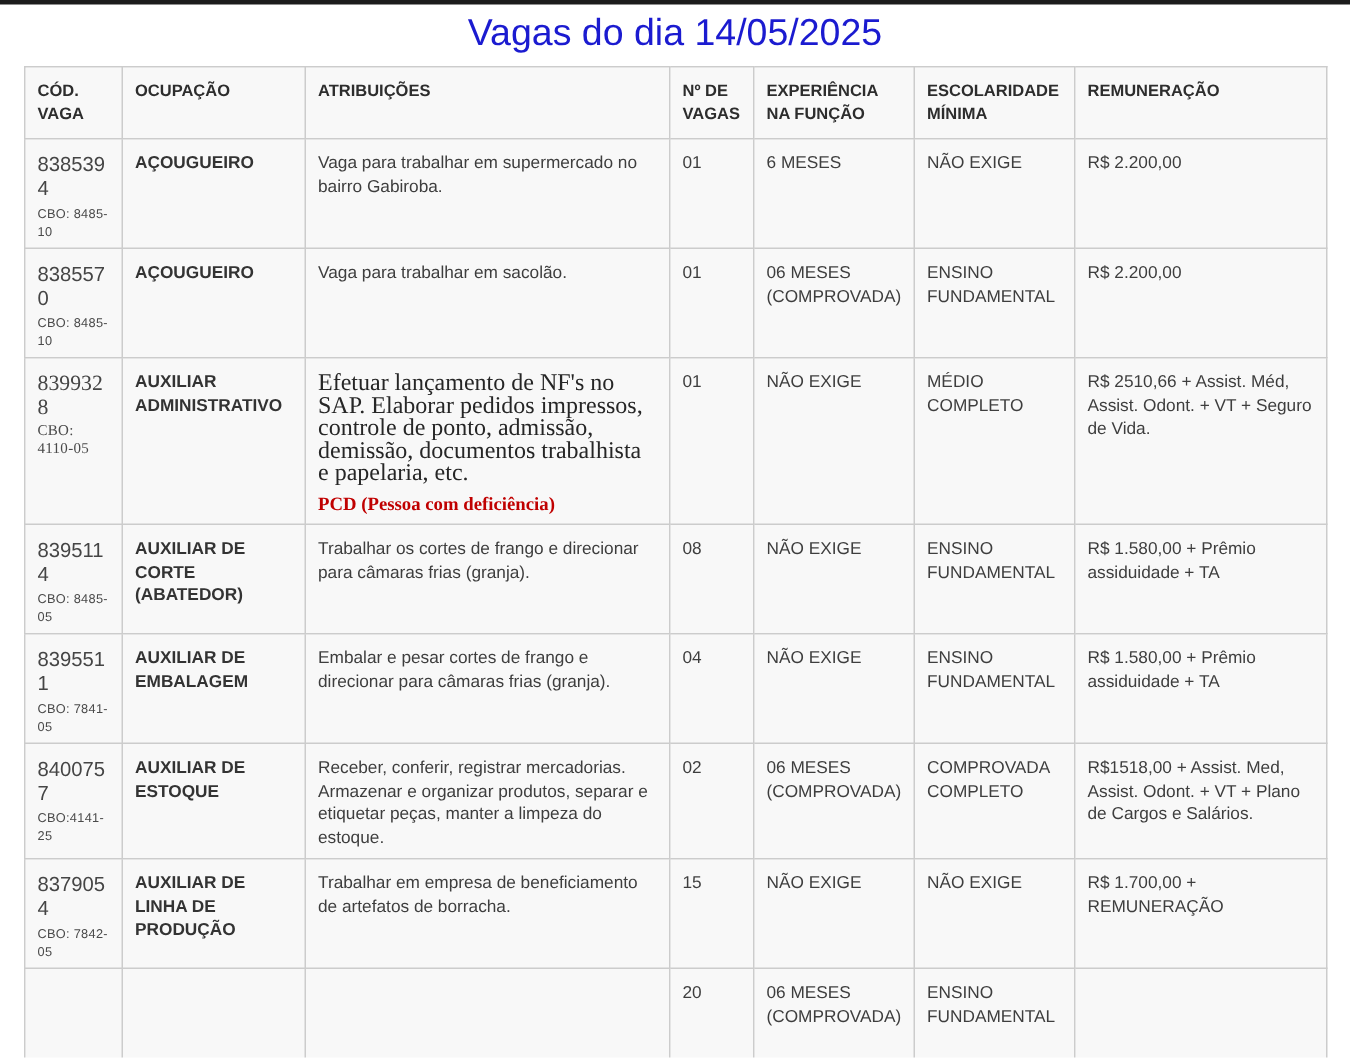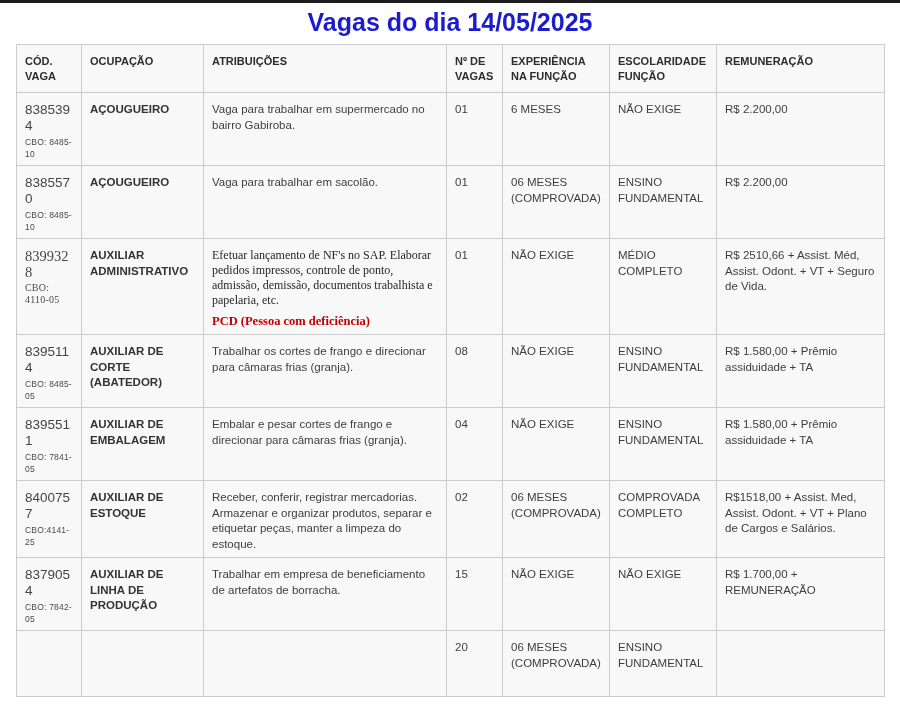--- a/index.html
+++ b/index.html
@@ -12,21 +12,21 @@
   }
   .topbar {
     height: 3px; width: 100%;
     background: #1c1c1c;
   }
   .page-title {
     margin: 5px 0 7px 0;
     text-align: center;
     color: #1b1bd0;
     font-size: 25px;
-    font-weight: bold;
+    font-weight: normal;
     letter-spacing: 0px;
   }
   table.vagas {
     border-collapse: collapse;
     table-layout: fixed;
     margin-left: 16px;
     width: 868px;
   }
   .vagas td, .vagas th {
     border: 1px solid #cccccc;
@@ -50,21 +50,21 @@
   tr.r65    { height: 65px; }
   tr.r90    { height: 90px; }
   tr.r62    { height: 62px; }
   tr.r66    { height: 66px; }
   .code-num { display: block; font-size: 13.5px; color: #454545; line-height: 16px; }
   .cbo      { display: block; font-size: 8.5px; color: #4a4a4a; line-height: 12px; margin-top: 2px; letter-spacing: 0.2px; }
   .occ      { font-weight: bold; color: #333333; }
   
   tr.serif .code-num { font-family: "Liberation Serif", serif; font-size: 14.5px; }
   tr.serif .cbo      { font-family: "Liberation Serif", serif; font-size: 10px; }
-  tr.serif .duties-text { font-family: "Liberation Serif", serif; font-size: 12px; color: #262626; line-height: 15px; display: block; }
+  tr.serif .duties-text { font-family: "Liberation Serif", serif; font-size: 16px; color: #262626; line-height: 15px; display: block; }
   .duties-text { display: block; }
   .pcd-note {
     display: block;
     margin-top: 6px;
     color: #c00000;
     font-weight: bold;
     font-size: 12.5px;
     font-family: Liberation Serif, serif;
     line-height: 15px;
   }
@@ -86,21 +86,21 @@
       <col style="width:107px">
     <col style="width:168px">
   </colgroup>
   <thead>
     <tr class="hdr">
       <th>CÓD. VAGA</th>
       <th>OCUPAÇÃO</th>
       <th>ATRIBUIÇÕES</th>
       <th>Nº DE VAGAS</th>
       <th>EXPERIÊNCIA NA FUNÇÃO</th>
-      <th>ESCOLARIDADE FUNÇÃO</th>
+      <th>ESCOLARIDADE MÍNIMA</th>
       <th>REMUNERAÇÃO</th>
     </tr>
   </thead>
   <tbody>
     <tr class="r65">
       <td>
         <span class="code-num">8385394</span>
         <span class="cbo">CBO: 8485-10</span>
       </td>
       <td><span class="occ">AÇOUGUEIRO</span></td>

